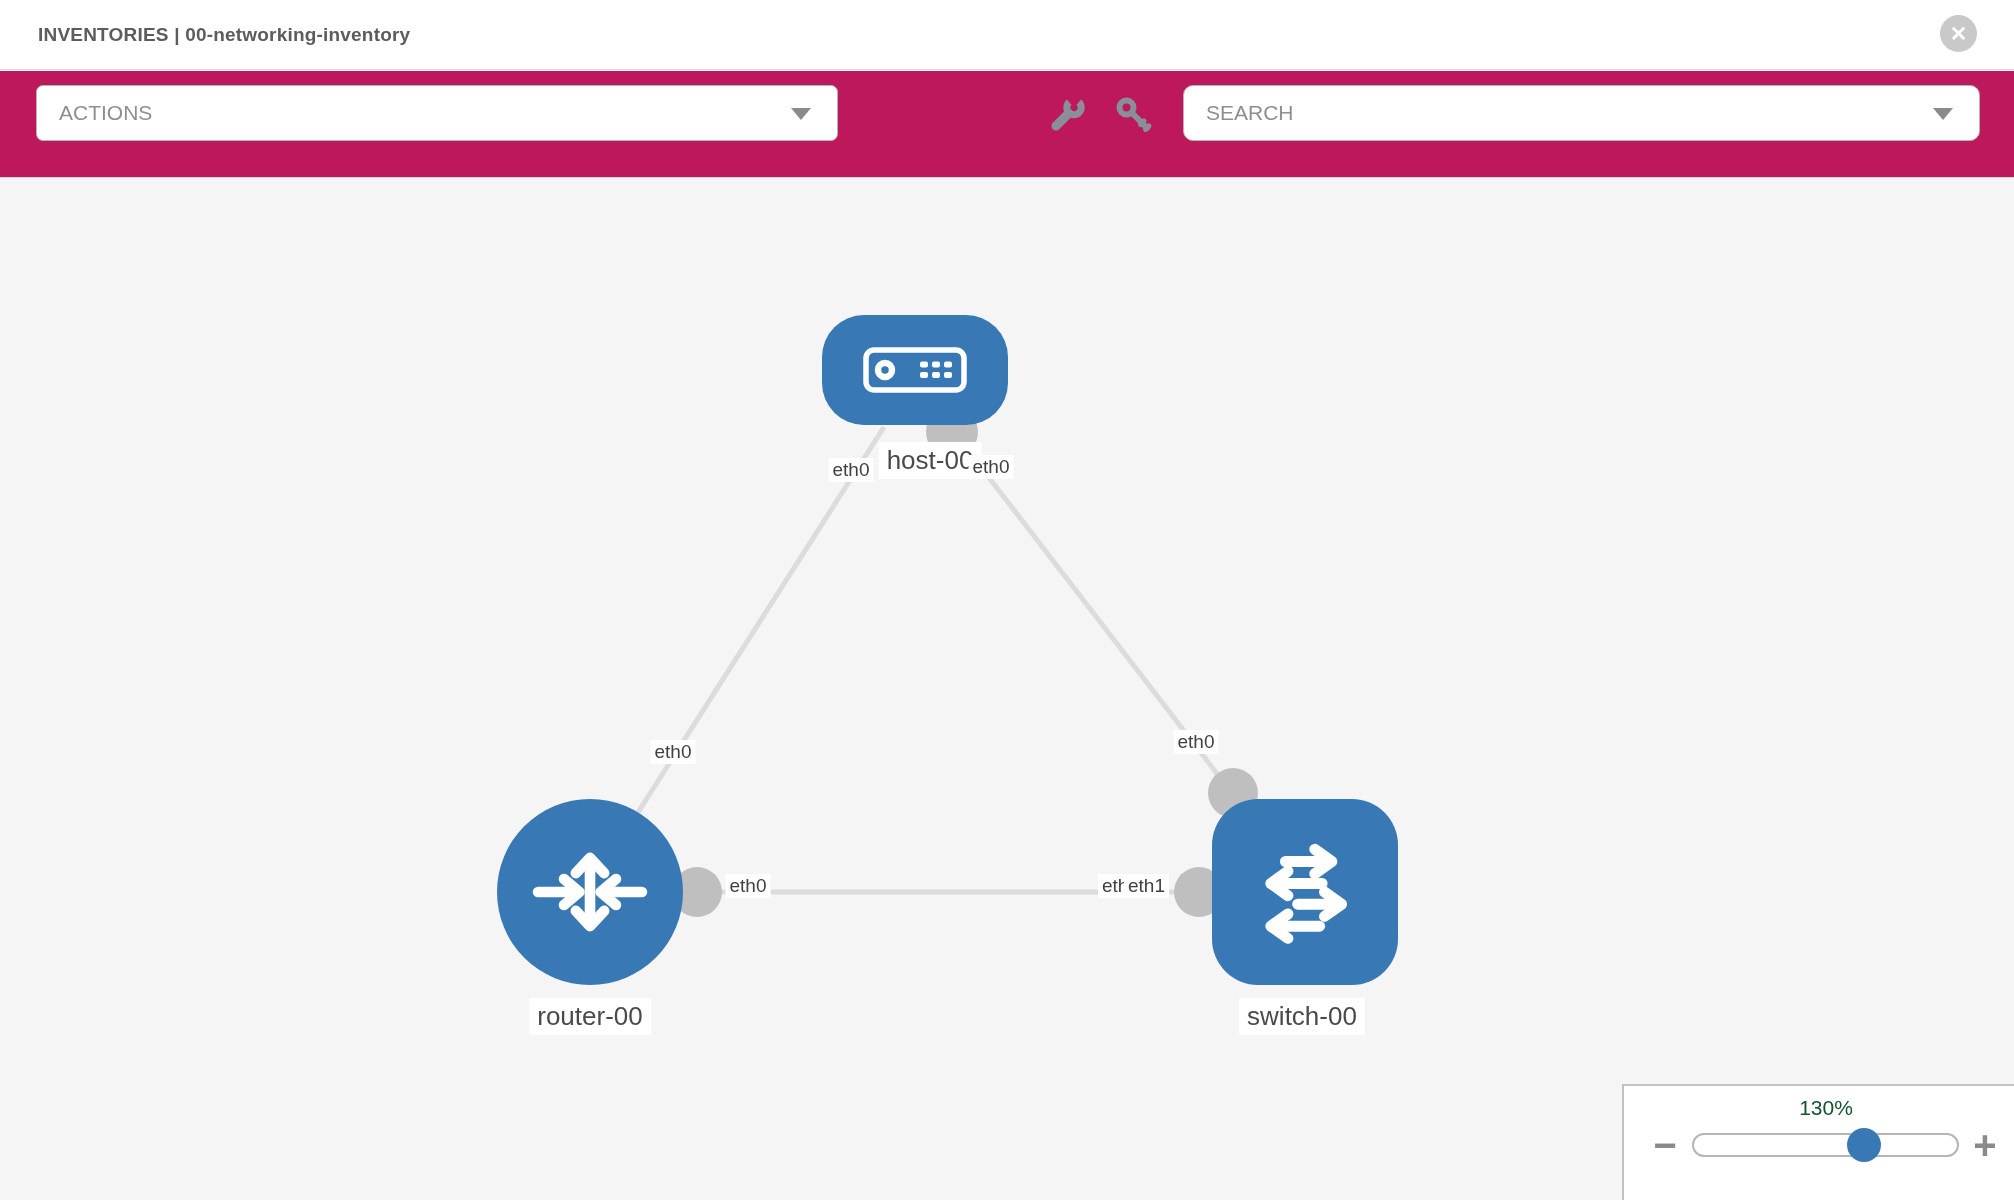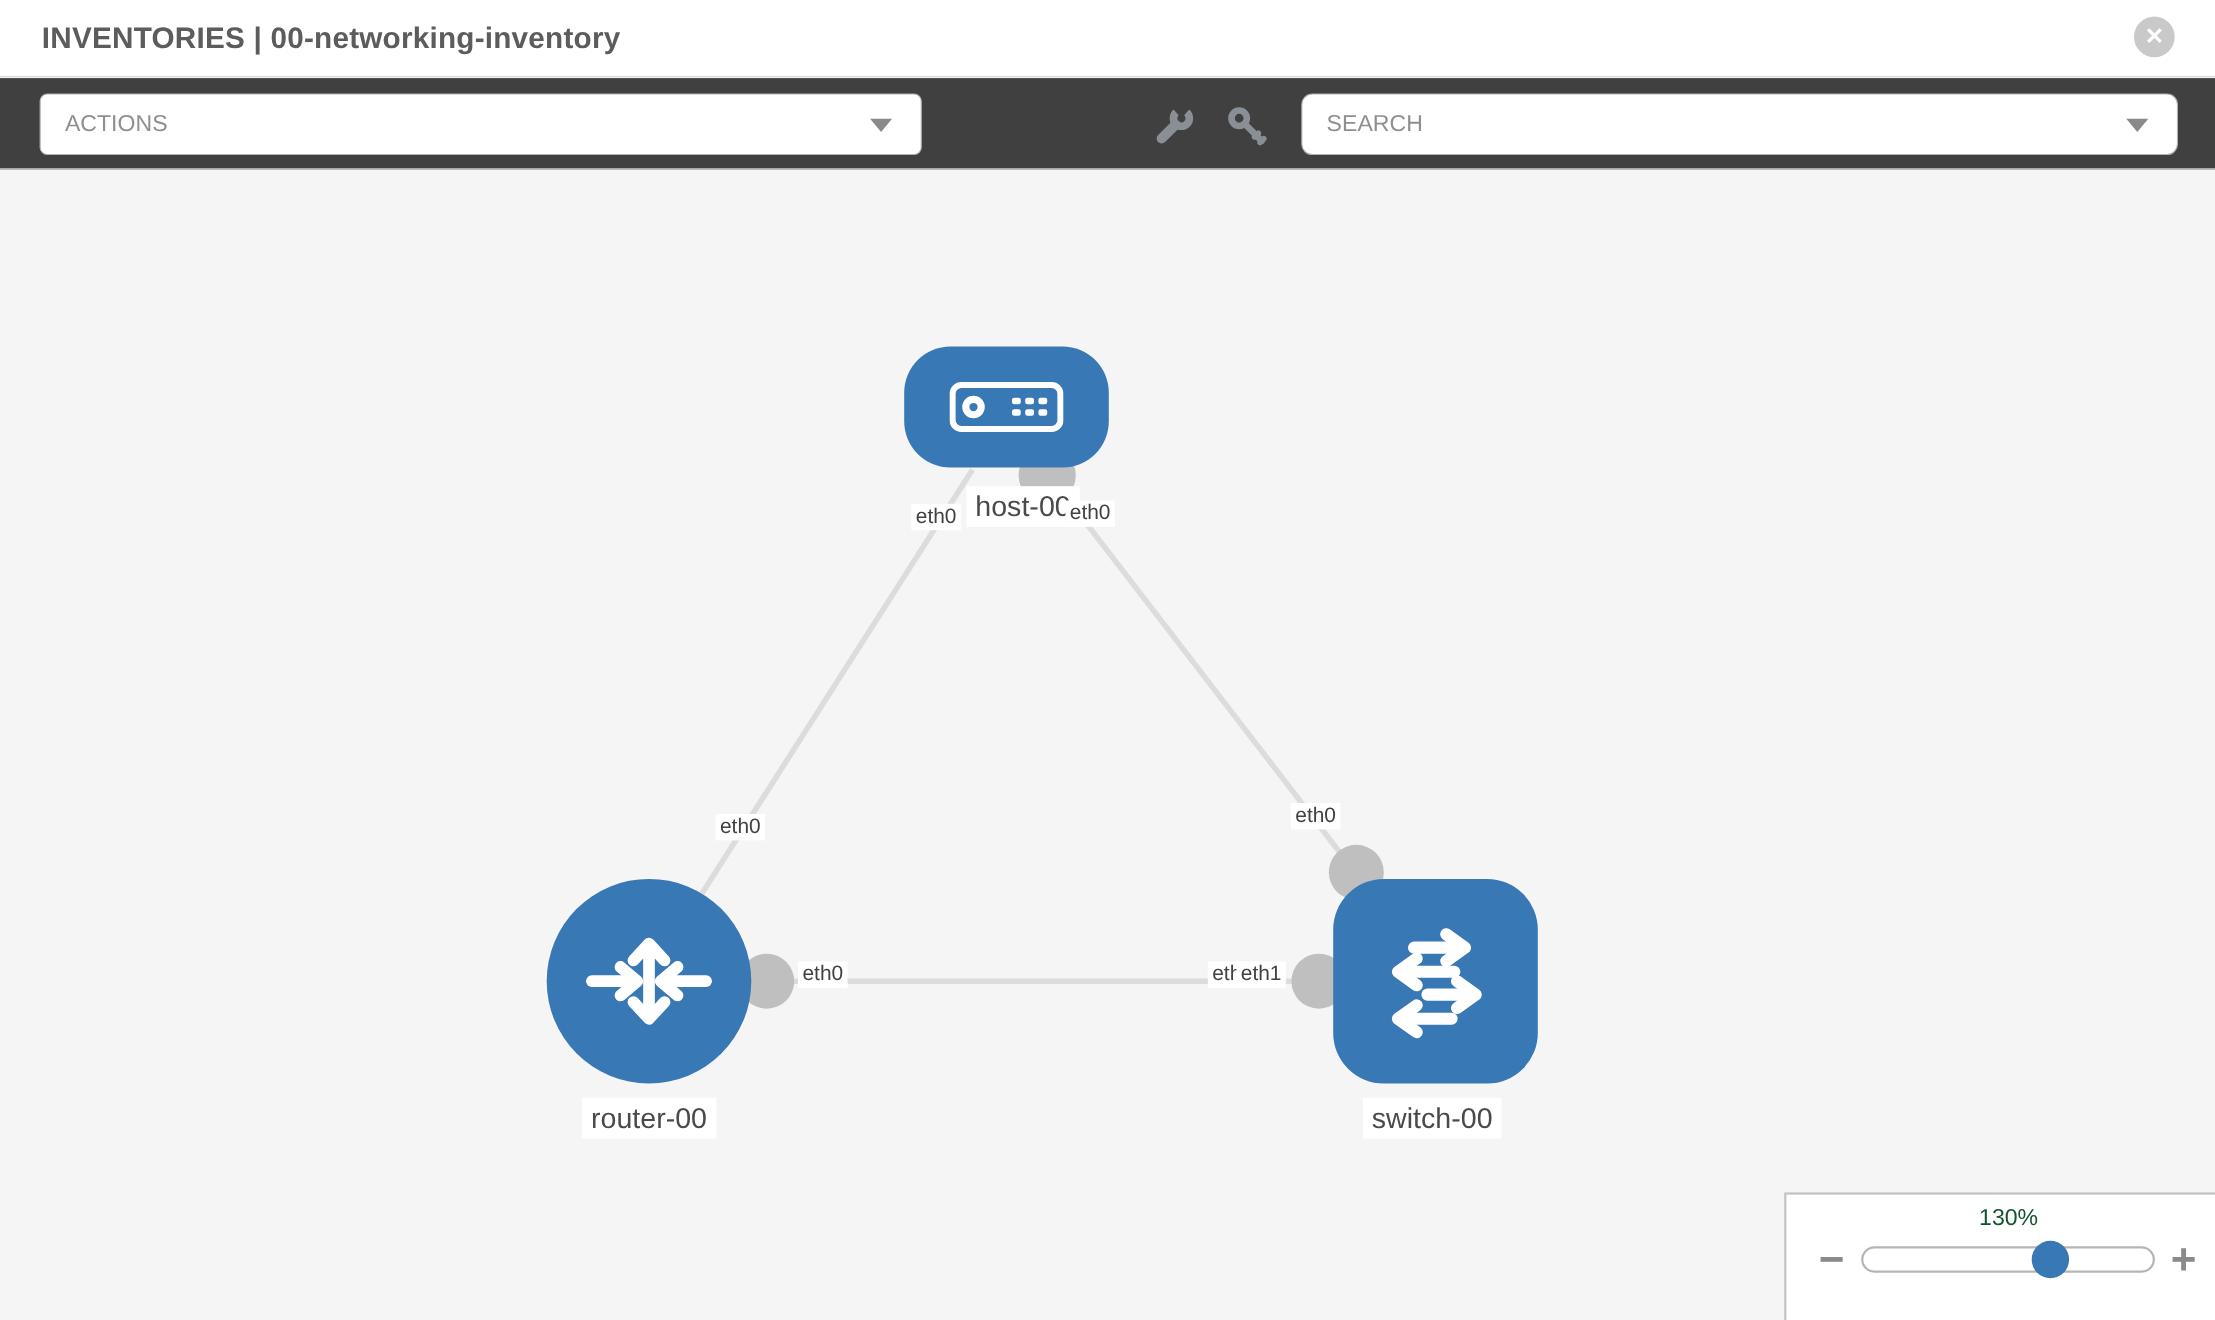--- a/index.html
+++ b/index.html
@@ -2,26 +2,26 @@
 <html><head>
 <meta charset="utf-8">
 <style>
   * { margin:0; padding:0; box-sizing:border-box; }
   html,body { width:2014px; height:1200px; }
   body { font-family:"Liberation Sans", sans-serif; }
   .page { position:relative; width:2014px; height:1200px; overflow:hidden; background:#f5f5f5; }
 
   
   .header { position:absolute; top:0; left:0; width:100%; height:70px; background:#ffffff; border-bottom:1px solid #d9d9d9; z-index:20; }
-  .page-title { position:absolute; left:38px; top:50%; transform:translateY(-50%); font-size:27px; font-weight:bold; color:#5c5c5c; letter-spacing:0.2px; }
+  .page-title { position:absolute; left:38px; top:50%; transform:translateY(-50%); font-size:19px; font-weight:bold; color:#5c5c5c; letter-spacing:0.2px; }
   .close-btn { position:absolute; left:1940px; top:15px; width:37px; height:37px; border-radius:50%; background:#c9c9c9; cursor:pointer; text-align:center; }
   .close-btn span { color:#ffffff; font-size:21px; font-weight:bold; line-height:37px; }
 
   
-  .toolbar { position:absolute; top:71px; left:0; width:100%; height:83px; background:#404040; border-bottom:1px solid #d5d5d5; z-index:19;text-align:center; }
+  .toolbar { position:absolute; top:71px; left:0; width:100%; height:107px; background:#be185d; border-bottom:1px solid #d5d5d5; z-index:19;text-align:center; }
   .dropdown { position:absolute; top:14px; height:56px; background:#ffffff; border:1px solid #b3b3b3; border-radius:7px; cursor:pointer; }
   .dropdown .dd-label { position:absolute; left:22px; top:50%; transform:translateY(-50%); font-size:21px; color:#8f8f8f; }
   .dd-caret { position:absolute; right:26px; top:50%; transform:translateY(-42%); width:0; height:0;
               border-left:10px solid transparent; border-right:10px solid transparent; border-top:12px solid #8a8a8a; }
   .dd-actions { left:36px; width:802px; }
   .dd-search  { left:1183px; width:797px;border-radius:10px; }
   .tool-btn { position:absolute; top:24px; width:40px; height:40px; cursor:pointer; }
   .tool-btn.wrench { left:1046px; }
   .tool-btn.key    { left:1114px; }
 

